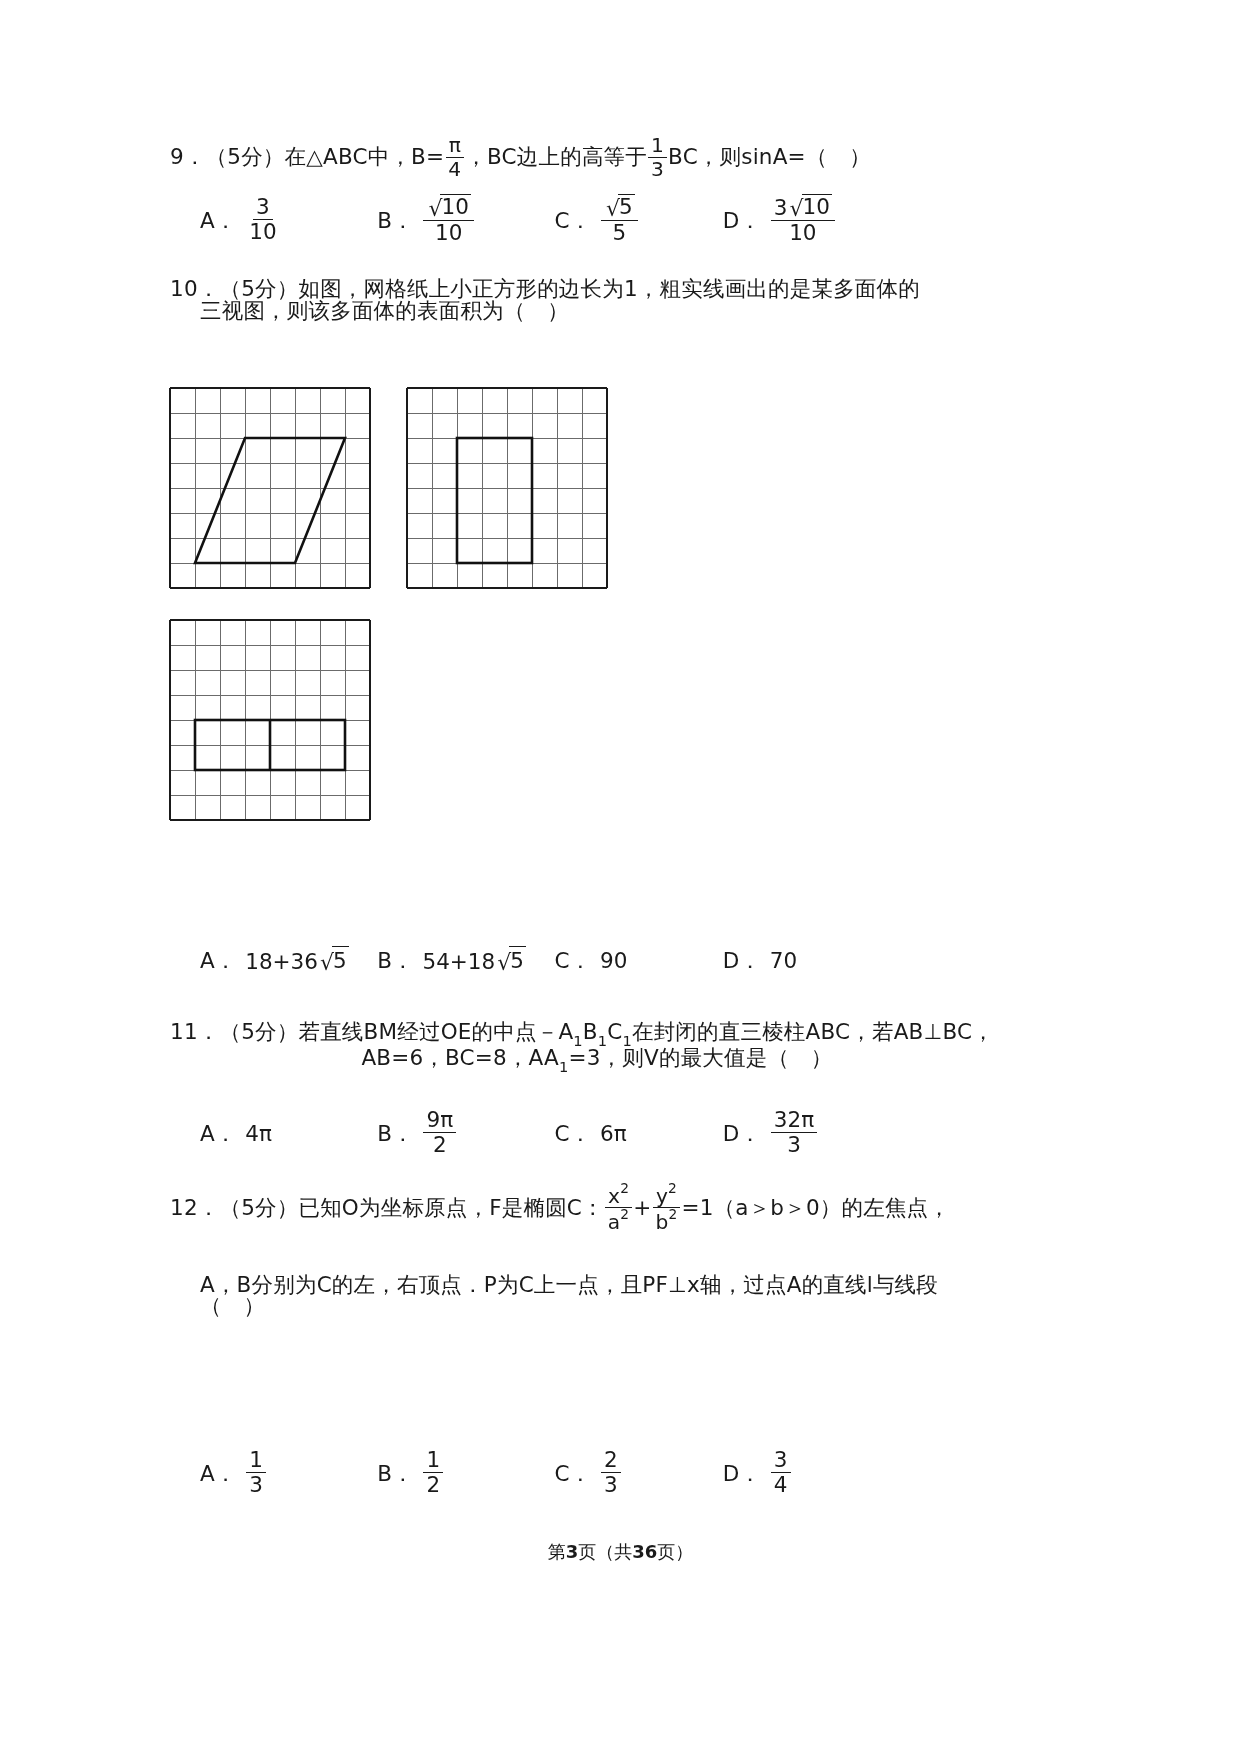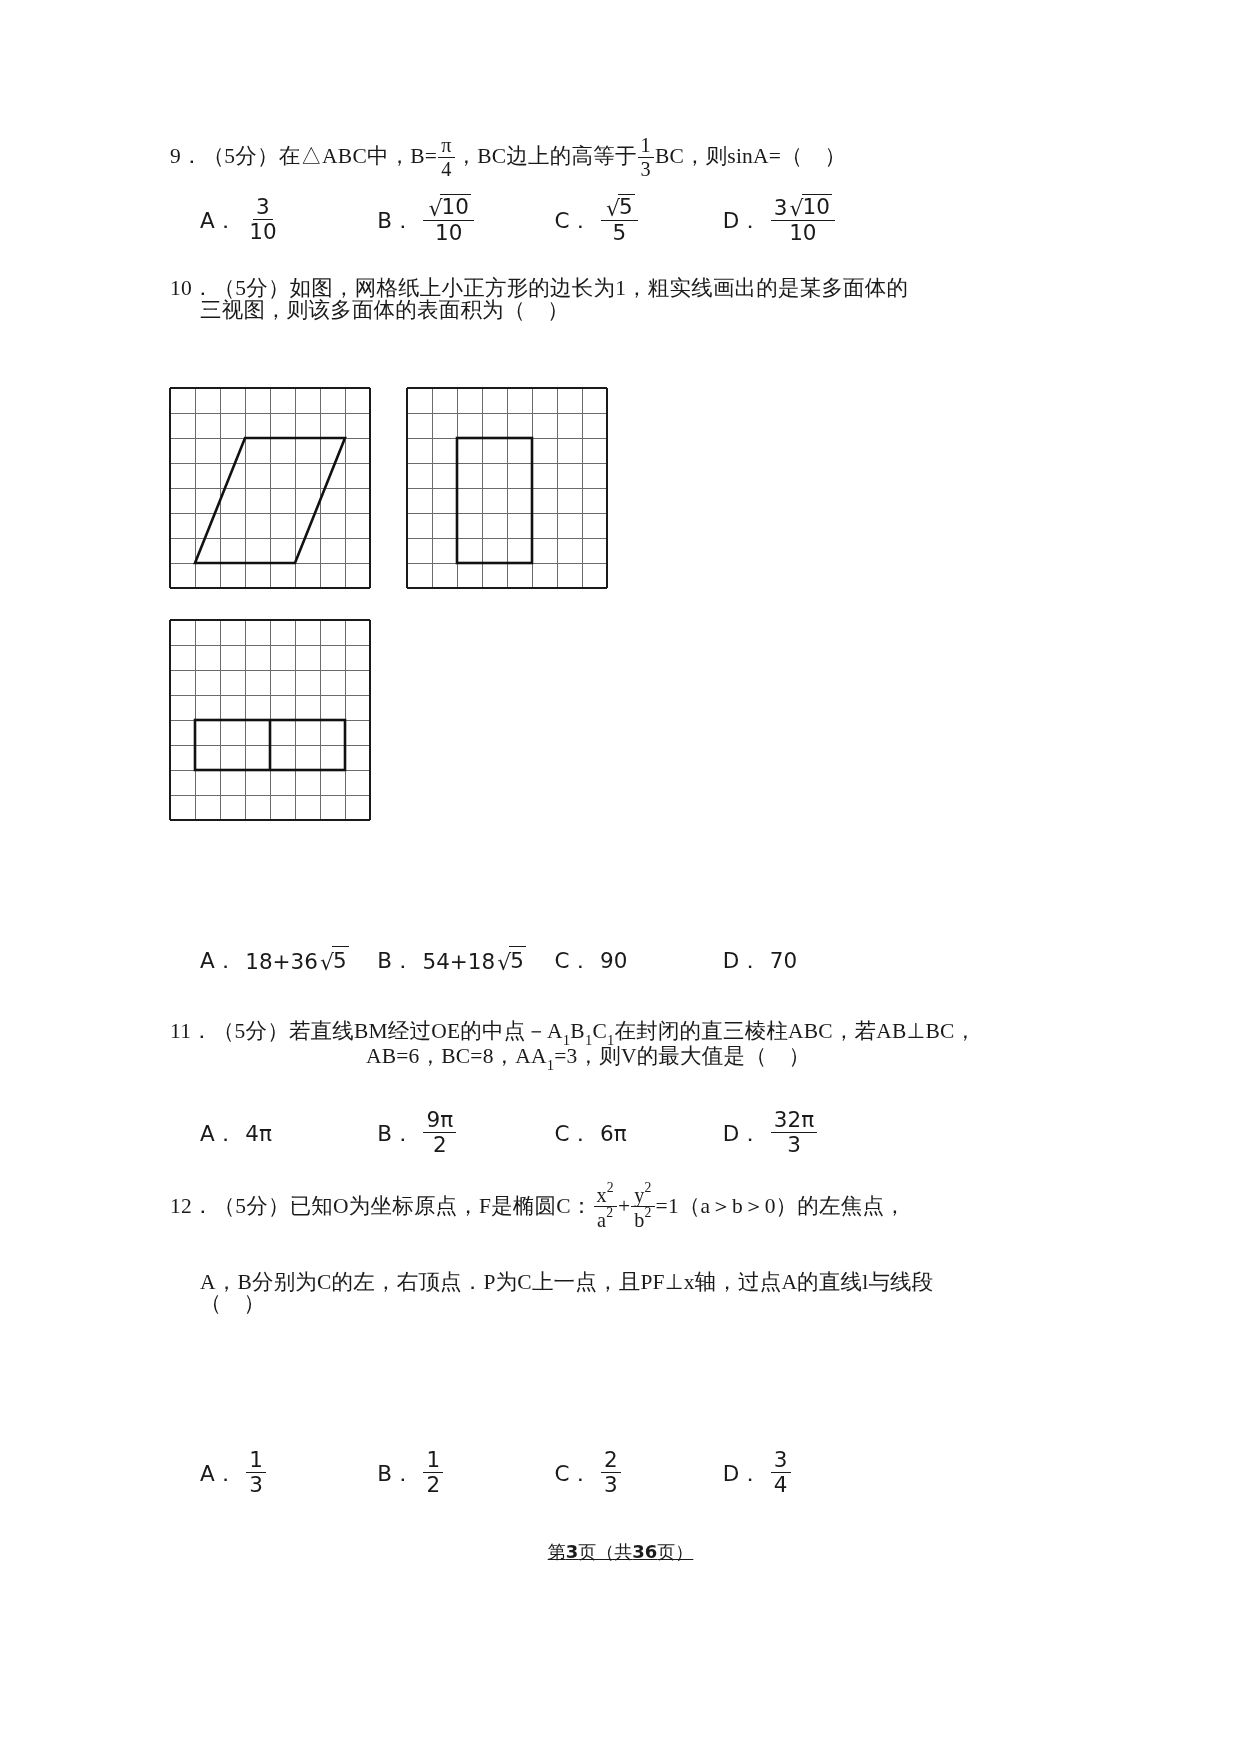--- a/index.html
+++ b/index.html
@@ -30,21 +30,20 @@
     line-height: 1.0;
     color: #1a1a1a;
     letter-spacing: 0.2px;
   }
   .qnum {
     display: inline-block;
   }
   .qline {
     display: block;
     white-space: nowrap;
-    font-family: Liberation Serif, serif;
   }
   .qline + .qline { }
 
   
   .frac {
     display: inline-flex;
     flex-direction: column;
     align-items: center;
     justify-content: center;
     vertical-align: middle;
@@ -379,17 +378,17 @@
     </div>
     <div class="opt opt-d">
       <span class="lab">D．</span>
       <span class="frac big">
         <span class="num">3</span>
         <span class="den">4</span>
       </span>
     </div>
   </div>
 
-  <div class="footer" style="top:1540px;text-decoration:underline;">
+  <div class="footer" style="top:1540px;">
     <span>第</span><span class="pg">3</span><span>页（共</span><span class="pg">36</span><span>页）</span>
   </div>
 
 </div>
 
 </body></html>

